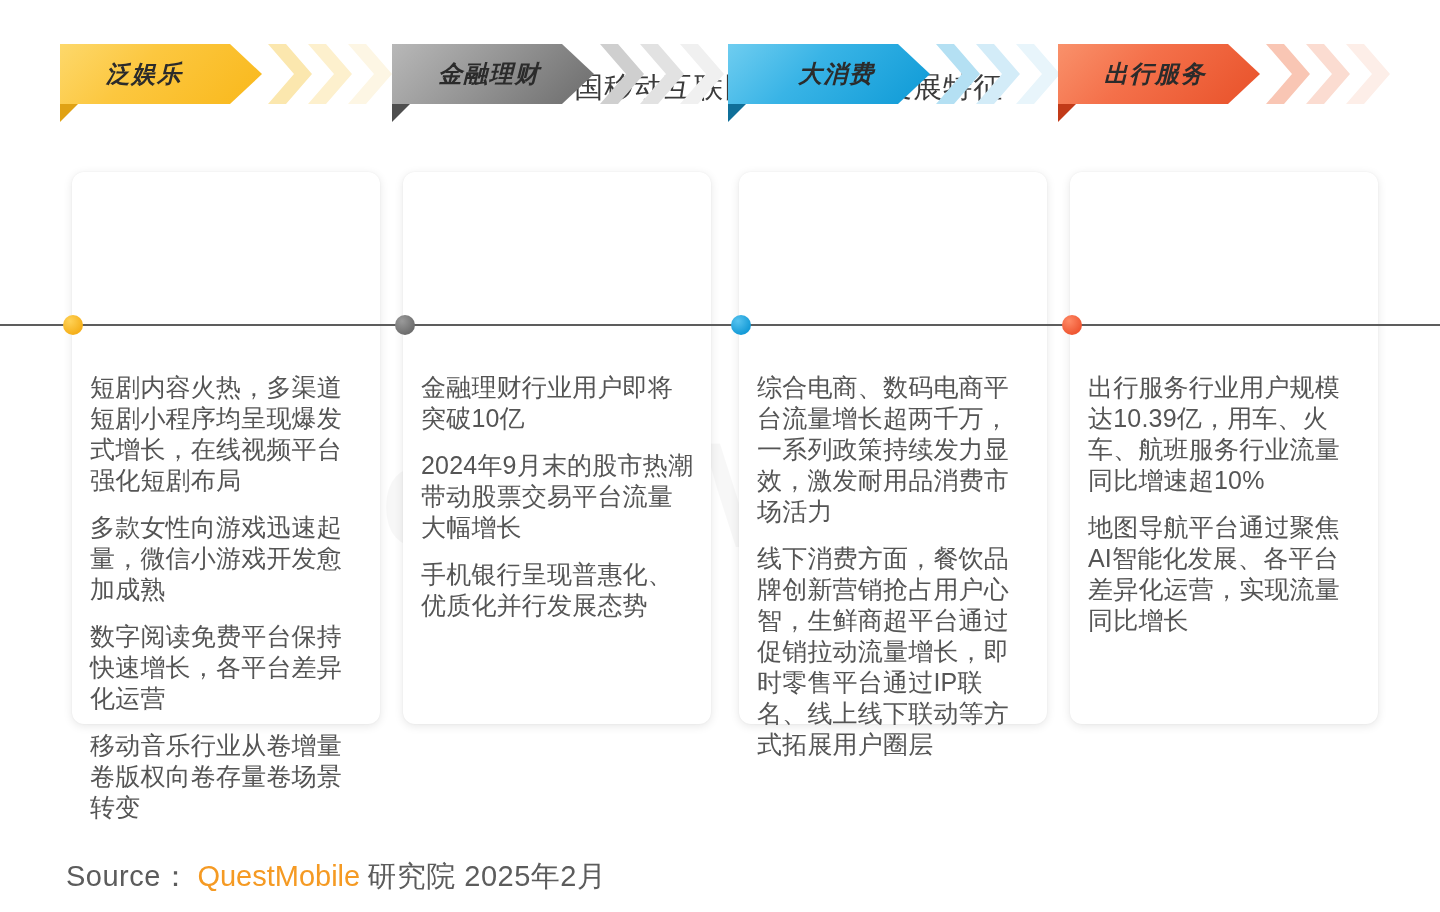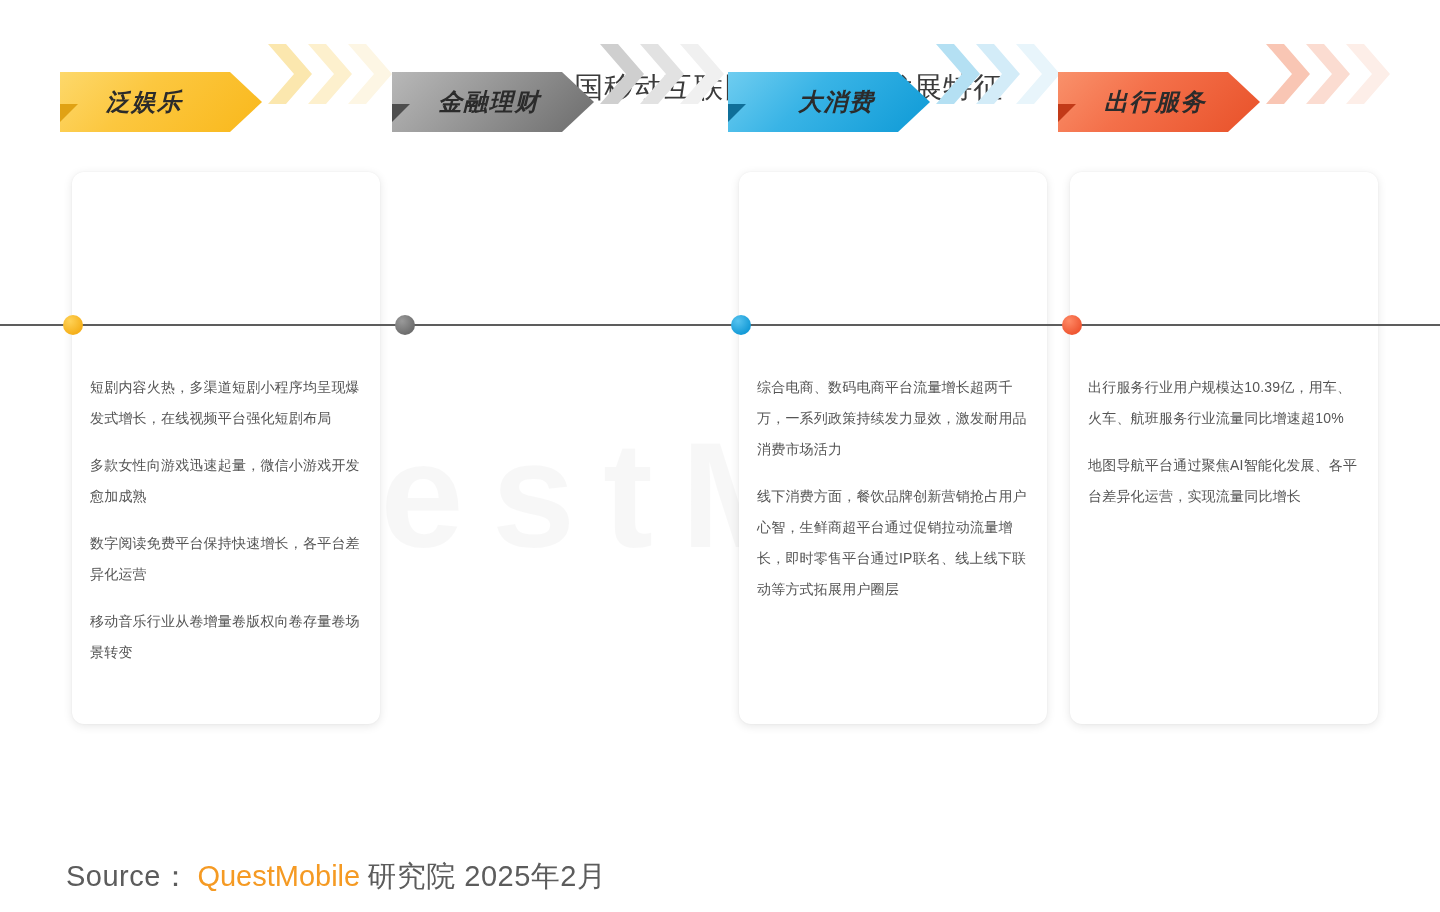--- a/index.html
+++ b/index.html
@@ -90,21 +90,21 @@
   .card-2 { left: 739px; }
   .card-3 { left: 1070px; }
 
   .card-body {
     position: absolute;
     left: 18px;
     right: 14px;
     top: 200px;
   }
   .para {
-    font-size: 14px;
+    font-size: 25px;
     line-height: 31px;
     color: #555555;
     margin-bottom: 16px;
     letter-spacing: 0.2px;
   }
   .para:last-child { margin-bottom: 0; }
 
   
   .banner {
     position: absolute;
@@ -118,21 +118,20 @@
   .banner-2 { left: 728px; }
   .banner-3 { left: 1058px; text-align: right; }
 
   .banner-main {
     position: absolute;
     left: 0; top: 0;
     width: 202px; height: 60px;
     clip-path: polygon(0 0, 170px 0, 202px 30px, 170px 60px, 0 60px);
     display: flex;
     align-items: center;
-    margin-top: 28px;
   }
   .banner-label {
     font-size: 24px;
     font-weight: 700;
     font-style: italic;
     color: #2b2b2b;
     padding-left: 46px;
     letter-spacing: 1.5px;
     white-space: nowrap;
   }
@@ -213,20 +212,27 @@
 
     <div class="card card-0">
       <div class="card-body">
         <div class="para">短剧内容火热，多渠道短剧小程序均呈现爆发式增长，在线视频平台强化短剧布局</div>
         <div class="para">多款女性向游戏迅速起量，微信小游戏开发愈加成熟</div>
         <div class="para">数字阅读免费平台保持快速增长，各平台差异化运营</div>
         <div class="para">移动音乐行业从卷增量卷版权向卷存量卷场景转变</div>
       </div>
     </div>
 
+    <div class="card card-1">
+      <div class="card-body">
+        <div class="para">金融理财行业用户即将突破10亿</div>
+        <div class="para">2024年9月末的股市热潮带动股票交易平台流量大幅增长</div>
+        <div class="para">手机银行呈现普惠化、优质化并行发展态势</div>
+      </div>
+    </div>
 
     <div class="card card-2">
       <div class="card-body">
         <div class="para">综合电商、数码电商平台流量增长超两千万，一系列政策持续发力显效，激发耐用品消费市场活力</div>
         <div class="para">线下消费方面，餐饮品牌创新营销抢占用户心智，生鲜商超平台通过促销拉动流量增长，即时零售平台通过IP联名、线上线下联动等方式拓展用户圈层</div>
       </div>
     </div>
 
     <div class="card card-3">
       <div class="card-body">

